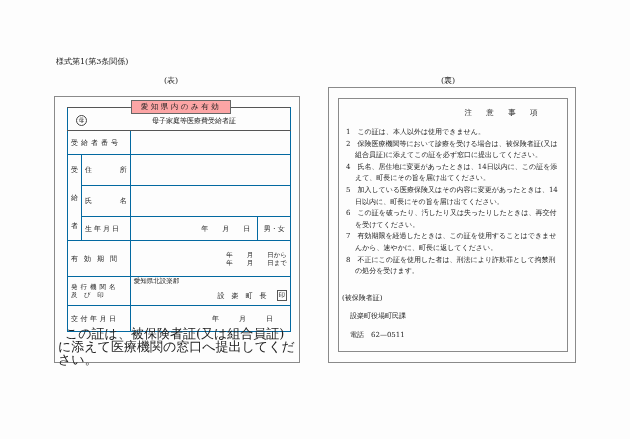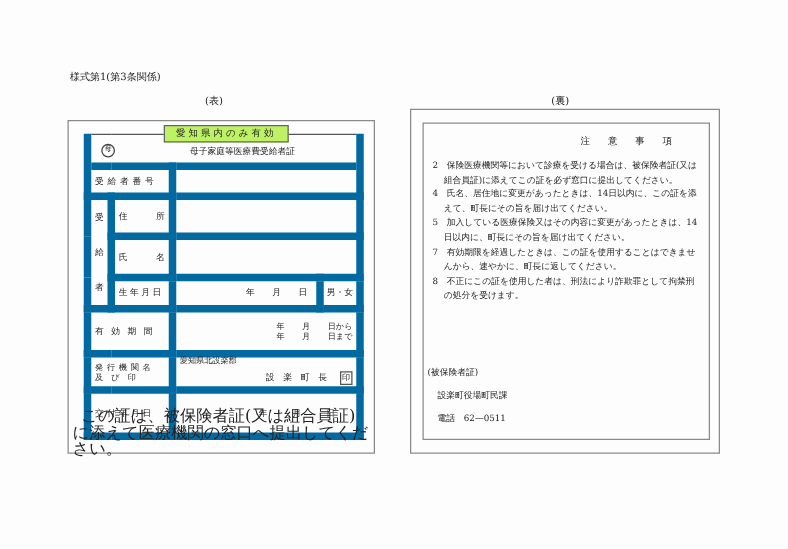--- a/index.html
+++ b/index.html
@@ -13,27 +13,27 @@
     .side-front { left: 164px; top: 75px; }
     .side-back { left: 441px; top: 75px; }
 
     .outer { border: 1px solid #8a8a8a; box-sizing: border-box; }
     .outer-left { left: 54px; top: 96px; width: 246px; height: 267px; }
     .outer-right { left: 328px; top: 87px; width: 248px; height: 276px; }
     .inner-right { left: 338px; top: 98px; width: 230px; height: 254px; border: 1px solid #8a8a8a; box-sizing: border-box; }
 
     .valid-tag {
       left: 131px; top: 100px; width: 100px; height: 14px; border: 1px solid #666; box-sizing: border-box;
-      background: #bef264; font-size: 7.5px; text-align: center; line-height: 12px; letter-spacing: 2.5px; z-index: 2;
+      background: #fca5a5; font-size: 7.5px; text-align: center; line-height: 12px; letter-spacing: 2.5px; z-index: 2;
     }
 
     table.card {
       position: absolute; left: 67px; top: 107px; width: 224px; border-collapse: collapse; font-size: 7px;
     }
-    table.card td { border: 6px solid #0369a1; padding: 0 3px; vertical-align: middle; }
+    table.card td { border: 1px solid #0369a1; padding: 0 3px; vertical-align: middle; }
     table.card tr.title-row td { border-bottom: 1px solid #555; height: 22px; }
     .title-cell { position: relative; }
     .seal-mark { position: absolute; left: 8px; top: 7px; width: 9px; height: 9px; border: 1px solid #444; border-radius: 50%; font-size: 5.5px; line-height: 9px; text-align: center; }
     .card-title { display: block; text-align: center; font-size: 7px; padding-left: 30px; padding-top: 4px; }
     .lbl { letter-spacing: 3px; white-space: nowrap; }
     .spread { display: flex; justify-content: space-between; }
     .ymd { display: flex; justify-content: flex-end; gap: 14px; padding-right: 4px; }
     .two-line { font-size: 6.5px; line-height: 8px; display: flex; justify-content: flex-end; gap: 14px; }
     .two-line div { display: flex; flex-direction: column; }
     .issuer-top { font-size: 6.5px; position: relative; top: -4px; }
@@ -138,40 +138,42 @@
       <div>及　び　印</div>
     </td>
     <td colspan="2">
       <div class="issuer-top">愛知県北設楽郡</div>
       <div class="issuer-bottom">
         <span>設　楽　町　長</span>
         <span class="seal-box">印</span>
       </div>
     </td>
   </tr>
-  <tr style="height:37px">
+  <tr style="height:26px">
     <td colspan="2"><span class="lbl" style="letter-spacing:2.5px">交付年月日</span></td>
     <td colspan="2">
       <div class="ymd" style="padding-right:14px;gap:20px;">
             <span>年</span>
             <span>月</span>
             <span>日</span>
           </div>
     </td>
   </tr>
 </tbody>
   </table>
 
 <div class="abs left-note">この証は、被保険者証(又は組合員証)に添えて医療機関の窓口へ提出してください。</div>
 
 <div class="abs outer outer-right"></div>
 <div class="abs inner-right"></div>
 <div class="abs notice-title">注 意 事 項</div>
 <div class="abs notice-list">
+  <p class="item">1　この証は、本人以外は使用できません。</p>
   <p class="item">2　保険医療機関等において診療を受ける場合は、被保険者証(又は組合員証)に添えてこの証を必ず窓口に提出してください。</p>
   <p class="item">4　氏名、居住地に変更があったときは、14日以内に、この証を添えて、町長にその旨を届け出てください。</p>
   <p class="item">5　加入している医療保険又はその内容に変更があったときは、14日以内に、町長にその旨を届け出てください。</p>
+  <p class="item">6　この証を破ったり、汚したり又は失ったりしたときは、再交付を受けてください。</p>
   <p class="item">7　有効期限を経過したときは、この証を使用することはできませんから、速やかに、町長に返してください。</p>
   <p class="item">8　不正にこの証を使用した者は、刑法により詐欺罪として拘禁刑の処分を受けます。</p>
 </div>
 <div class="abs contact-head">(被保険者証)</div>
 <div class="abs contact-line contact-1">設楽町役場町民課</div>
 <div class="abs contact-line contact-2">電話　62—0511</div>
 
 </body></html>

